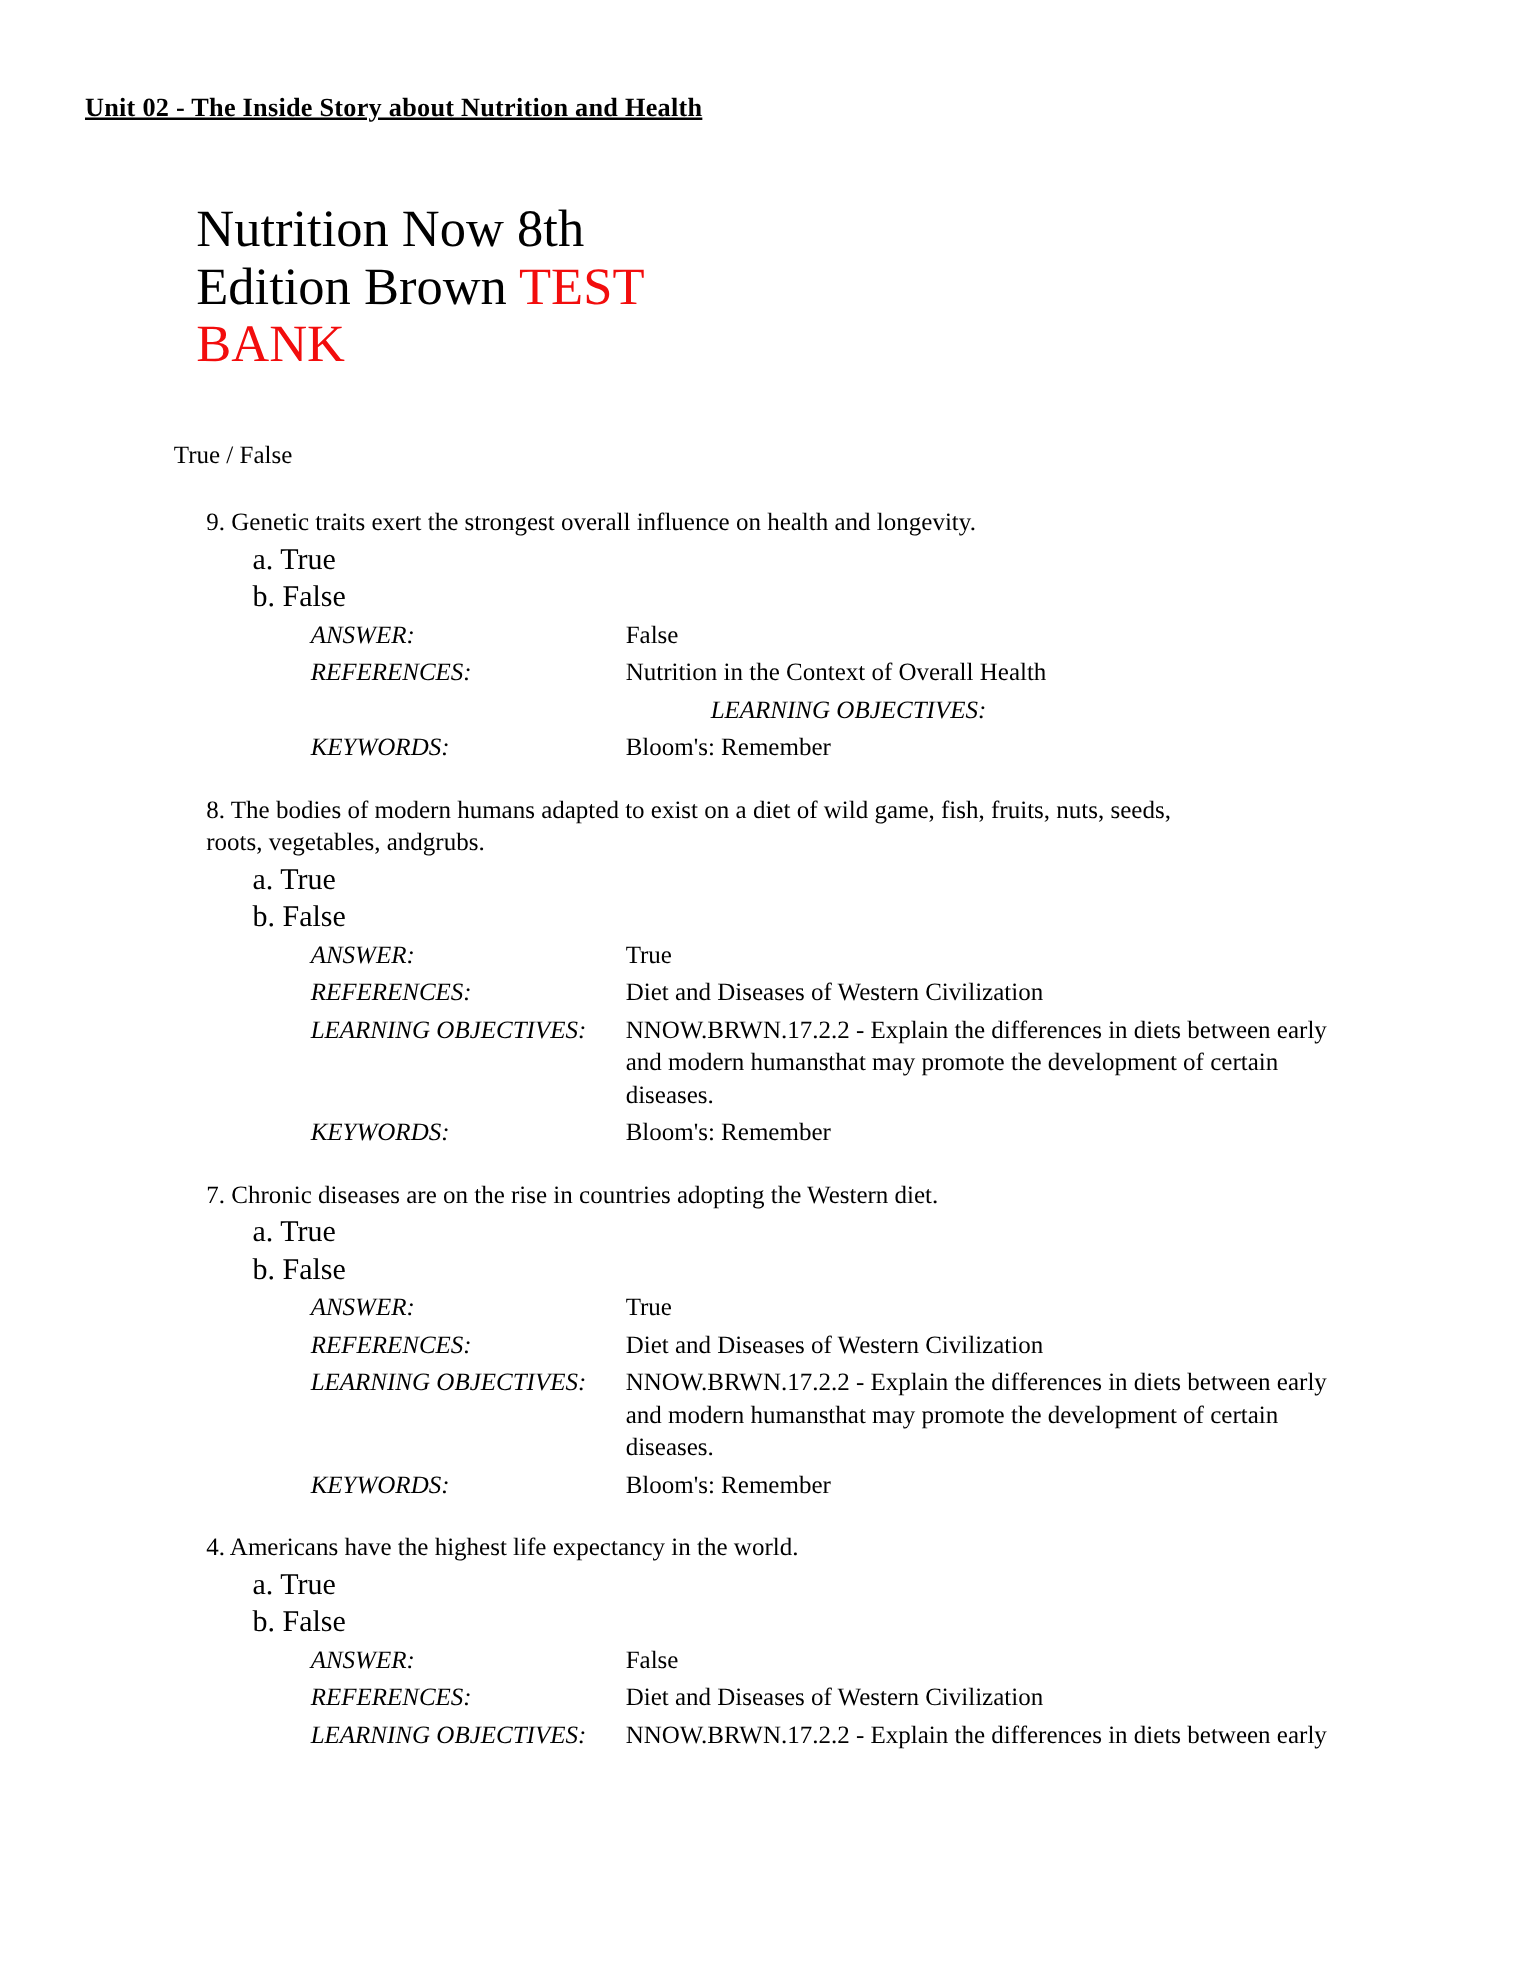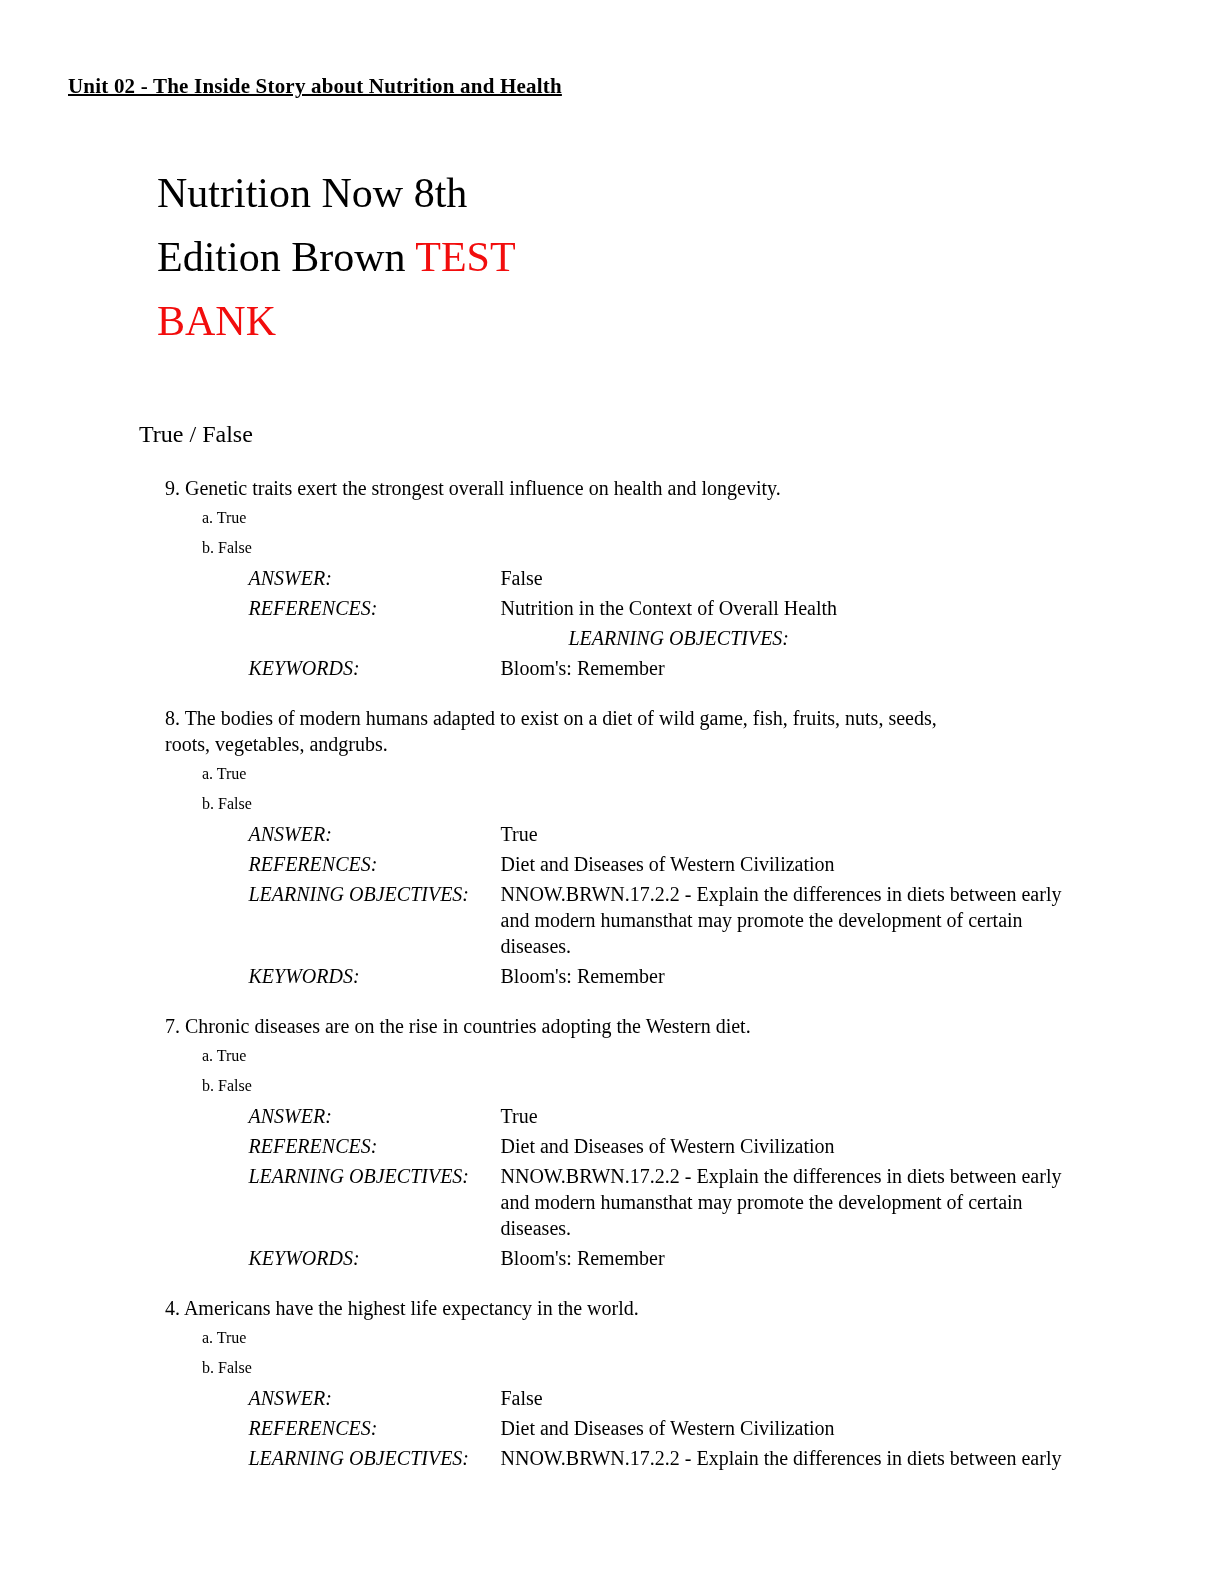--- a/index.html
+++ b/index.html
@@ -16,43 +16,43 @@
     margin:74px 0 0 68px;
     font-size:21px;
     font-weight:bold;
     text-decoration:underline;
     text-decoration-thickness:2px;
     letter-spacing:0.2px;
   }
   .doc-title {
     margin:62px 0 0 157px;
     font-size:42px;
-    line-height:64px;
+    line-height:46px;
     font-weight:normal;
     white-space:pre-line;
     max-width:560px;
   }
   .section-label {
-    margin:68px 0 0 139px;
-    font-size:24px;
+    margin:52px 0 0 139px;
+    font-size:20px;
     line-height:26px;
   }
   .questions { margin-left:165px; }
   .question { margin-top:24px; }
   .question:first-child { margin-top:28px; }
   .qtext {
     margin:0 0 4px 0;
     font-size:20px;
     line-height:26px;
     max-width:900px;
     white-space:pre-line;
   }
   .option {
     margin:4px 0 4px 37px;
-    font-size:16px;
+    font-size:24px;
     line-height:26px;
   }
   .row {
     display:flex;
     margin:4px 0;
     font-size:20px;
     line-height:26px;
     justify-content:center;
   }
   .row .label {

